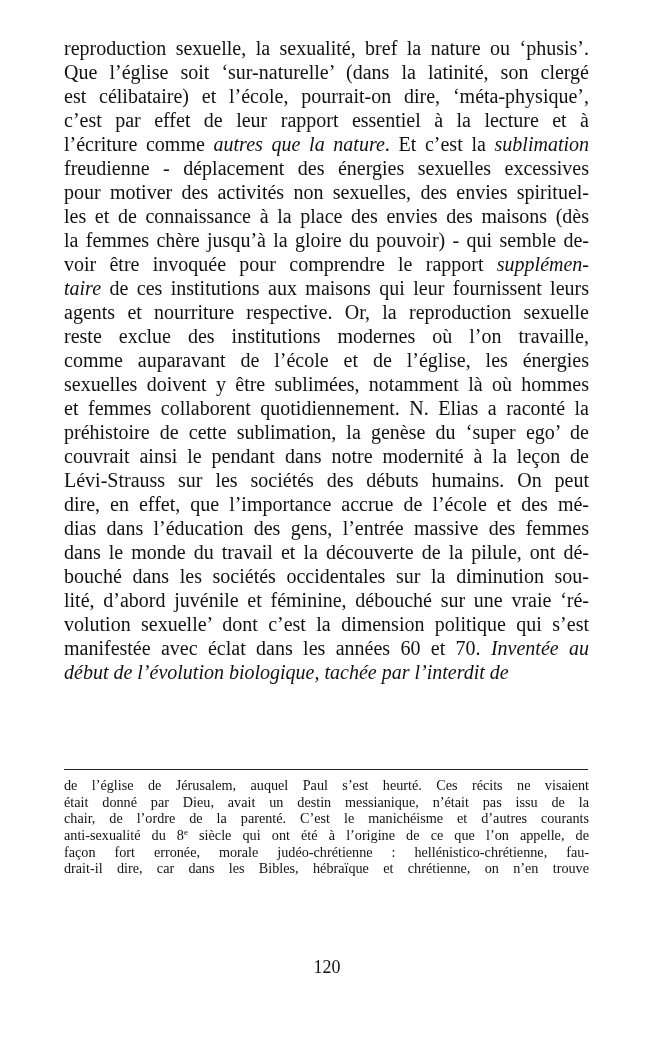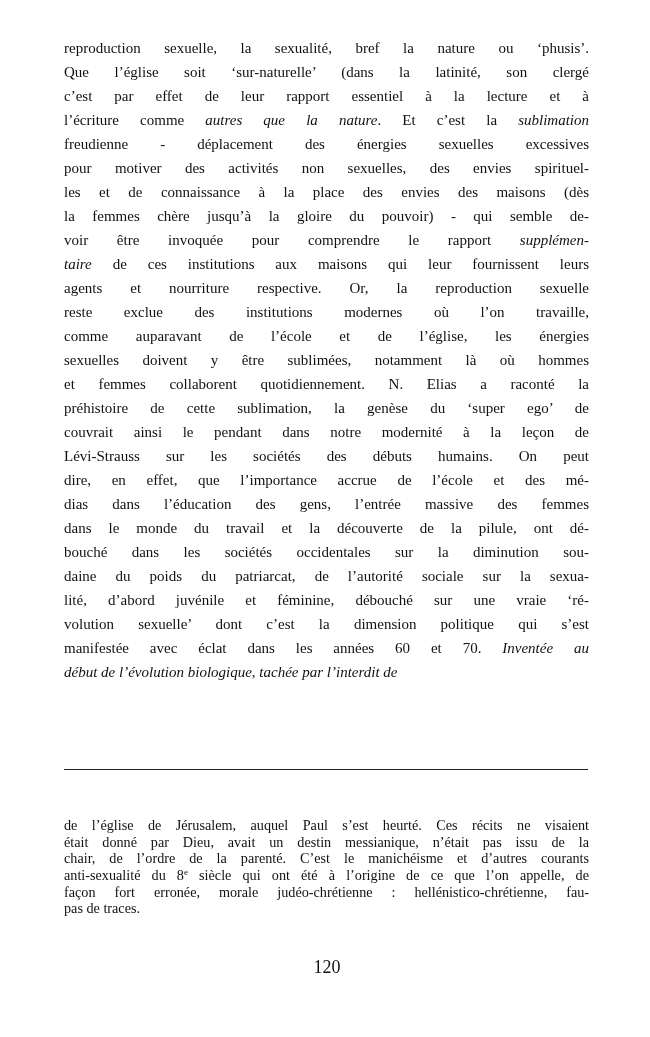--- a/index.html
+++ b/index.html
@@ -18,21 +18,21 @@
     .page {
       position: absolute;
       left: 64px;
       top: 36px;
       width: 525px;
     }
     .main-text .line {
       display: block;
       height: 24px;
       line-height: 24px;
-      font-size: 15px;
+      font-size: 20px;
       text-align: justify;
       text-align-last: justify;
       white-space: nowrap;
       overflow: visible;
     }
     .main-text .line.last {
       text-align-last: left;
     }
     .main-text .line span,
     .footnote .line span {
@@ -43,21 +43,21 @@
       position: absolute;
       left: 64px;
       top: 769px;
       width: 524px;
       height: 0;
       border-top: 1.4px solid #222222;
     }
     .footnote {
       position: absolute;
       left: 64px;
-      top: 817px;
+      top: 777px;
       width: 525px;
     }
     .footnote .line {
       display: block;
       height: 16.7px;
       line-height: 16.7px;
       font-size: 14.2px;
       text-align: justify;
       text-align-last: justify;
       white-space: nowrap;
@@ -77,52 +77,52 @@
       padding-left: 2px;
     }
   </style>
 </head>
 <body>
 
 <div class="page">
   <div class="main-text" id="main-text">
       <div class="line"><span>reproduction sexuelle, la sexualité, bref la nature ou ‘phusis’.</span></div>
       <div class="line"><span>Que l’église soit ‘sur-naturelle’ (dans la latinité, son clergé</span></div>
+      <div class="line"><span>est célibataire) et l’école, pourrait-on dire, ‘méta-physique’,</span></div>
       <div class="line"><span>c’est par effet de leur rapport essentiel à la lecture et à</span></div>
       <div class="line"><span>l’écriture comme </span><span class="it">autres que la nature</span><span>. Et c’est la </span><span class="it">sublimation</span></div>
       <div class="line"><span>freudienne - déplacement des énergies sexuelles excessives</span></div>
       <div class="line"><span>pour motiver des activités non sexuelles, des envies spirituel-</span></div>
       <div class="line"><span>les et de connaissance à la place des envies des maisons (dès</span></div>
       <div class="line"><span>la femmes chère jusqu’à la gloire du pouvoir) - qui semble de-</span></div>
       <div class="line"><span>voir être invoquée pour comprendre le rapport </span><span class="it">supplémen-</span></div>
       <div class="line"><span class="it">taire</span><span> de ces institutions aux maisons qui leur fournissent leurs</span></div>
       <div class="line"><span>agents et nourriture respective. Or, la reproduction sexuelle</span></div>
       <div class="line"><span>reste exclue des institutions modernes où l’on travaille,</span></div>
       <div class="line"><span>comme auparavant de l’école et de l’église, les énergies</span></div>
       <div class="line"><span>sexuelles doivent y être sublimées, notamment là où hommes</span></div>
       <div class="line"><span>et femmes collaborent quotidiennement. N. Elias a raconté la</span></div>
       <div class="line"><span>préhistoire de cette sublimation, la genèse du ‘super ego’ de</span></div>
       <div class="line"><span>couvrait ainsi le pendant dans notre modernité à la leçon de</span></div>
       <div class="line"><span>Lévi-Strauss sur les sociétés des débuts humains. On peut</span></div>
       <div class="line"><span>dire, en effet, que l’importance accrue de l’école et des mé-</span></div>
       <div class="line"><span>dias dans l’éducation des gens, l’entrée massive des femmes</span></div>
       <div class="line"><span>dans le monde du travail et la découverte de la pilule, ont dé-</span></div>
       <div class="line"><span>bouché dans les sociétés occidentales sur la diminution sou-</span></div>
-      <div class="line"><span>daine du poids du patriarcat, de l’autorité sociale sur la sexua-</span></div>
       <div class="line"><span>lité, d’abord juvénile et féminine, débouché sur une vraie ‘ré-</span></div>
       <div class="line"><span>volution sexuelle’ dont c’est la dimension politique qui s’est</span></div>
       <div class="line"><span>manifestée avec éclat dans les années 60 et 70. </span><span class="it">Inventée au</span></div>
       <div class="line last"><span class="it">début de l’évolution biologique, tachée par l’interdit de</span></div>
     </div>
 </div>
 
 <div class="footnote-rule"></div>
 
 <div class="footnote" id="footnote">
     <div class="line"><span>de l’église de Jérusalem, auquel Paul s’est heurté. Ces récits ne visaient</span></div>
     <div class="line"><span>était donné par Dieu, avait un destin messianique, n’était pas issu de la</span></div>
     <div class="line"><span>chair, de l’ordre de la parenté. C’est le manichéisme et d’autres courants</span></div>
     <div class="line"><span>anti-sexualité du 8</span><sup>e</sup><span> siècle qui ont été à l’origine de ce que l’on appelle, de</span></div>
     <div class="line"><span>façon fort erronée, morale judéo-chrétienne : hellénistico-chrétienne, fau-</span></div>
-    <div class="line last"><span>pas de traces.</span></div>
+    <div class="line"><span>drait-il dire, car dans les Bibles, hébraïque et chrétienne, on n’en trouve</span></div>
   </div>
 
 <div class="page-number">120</div>
 
 </body></html>

